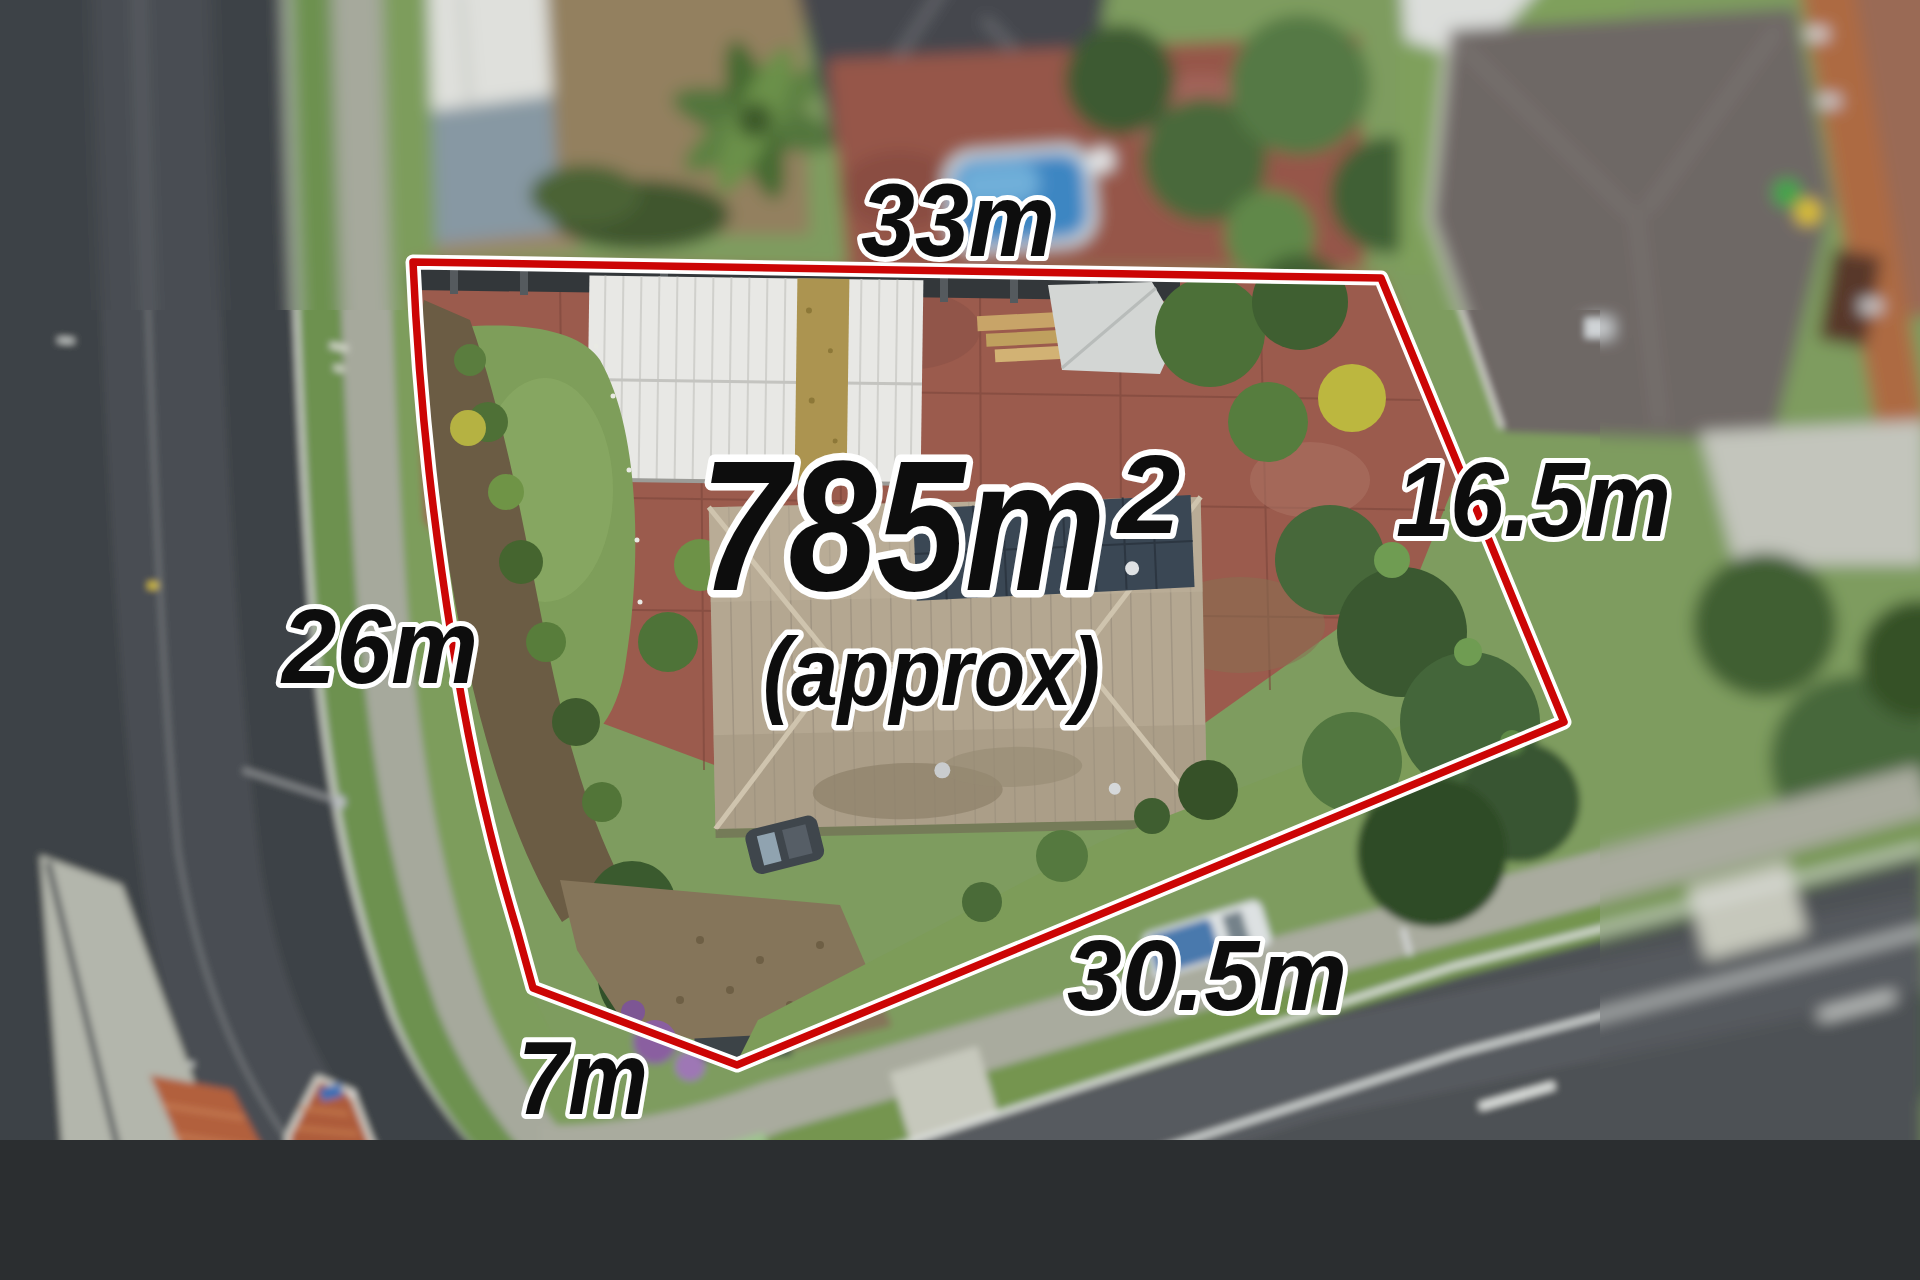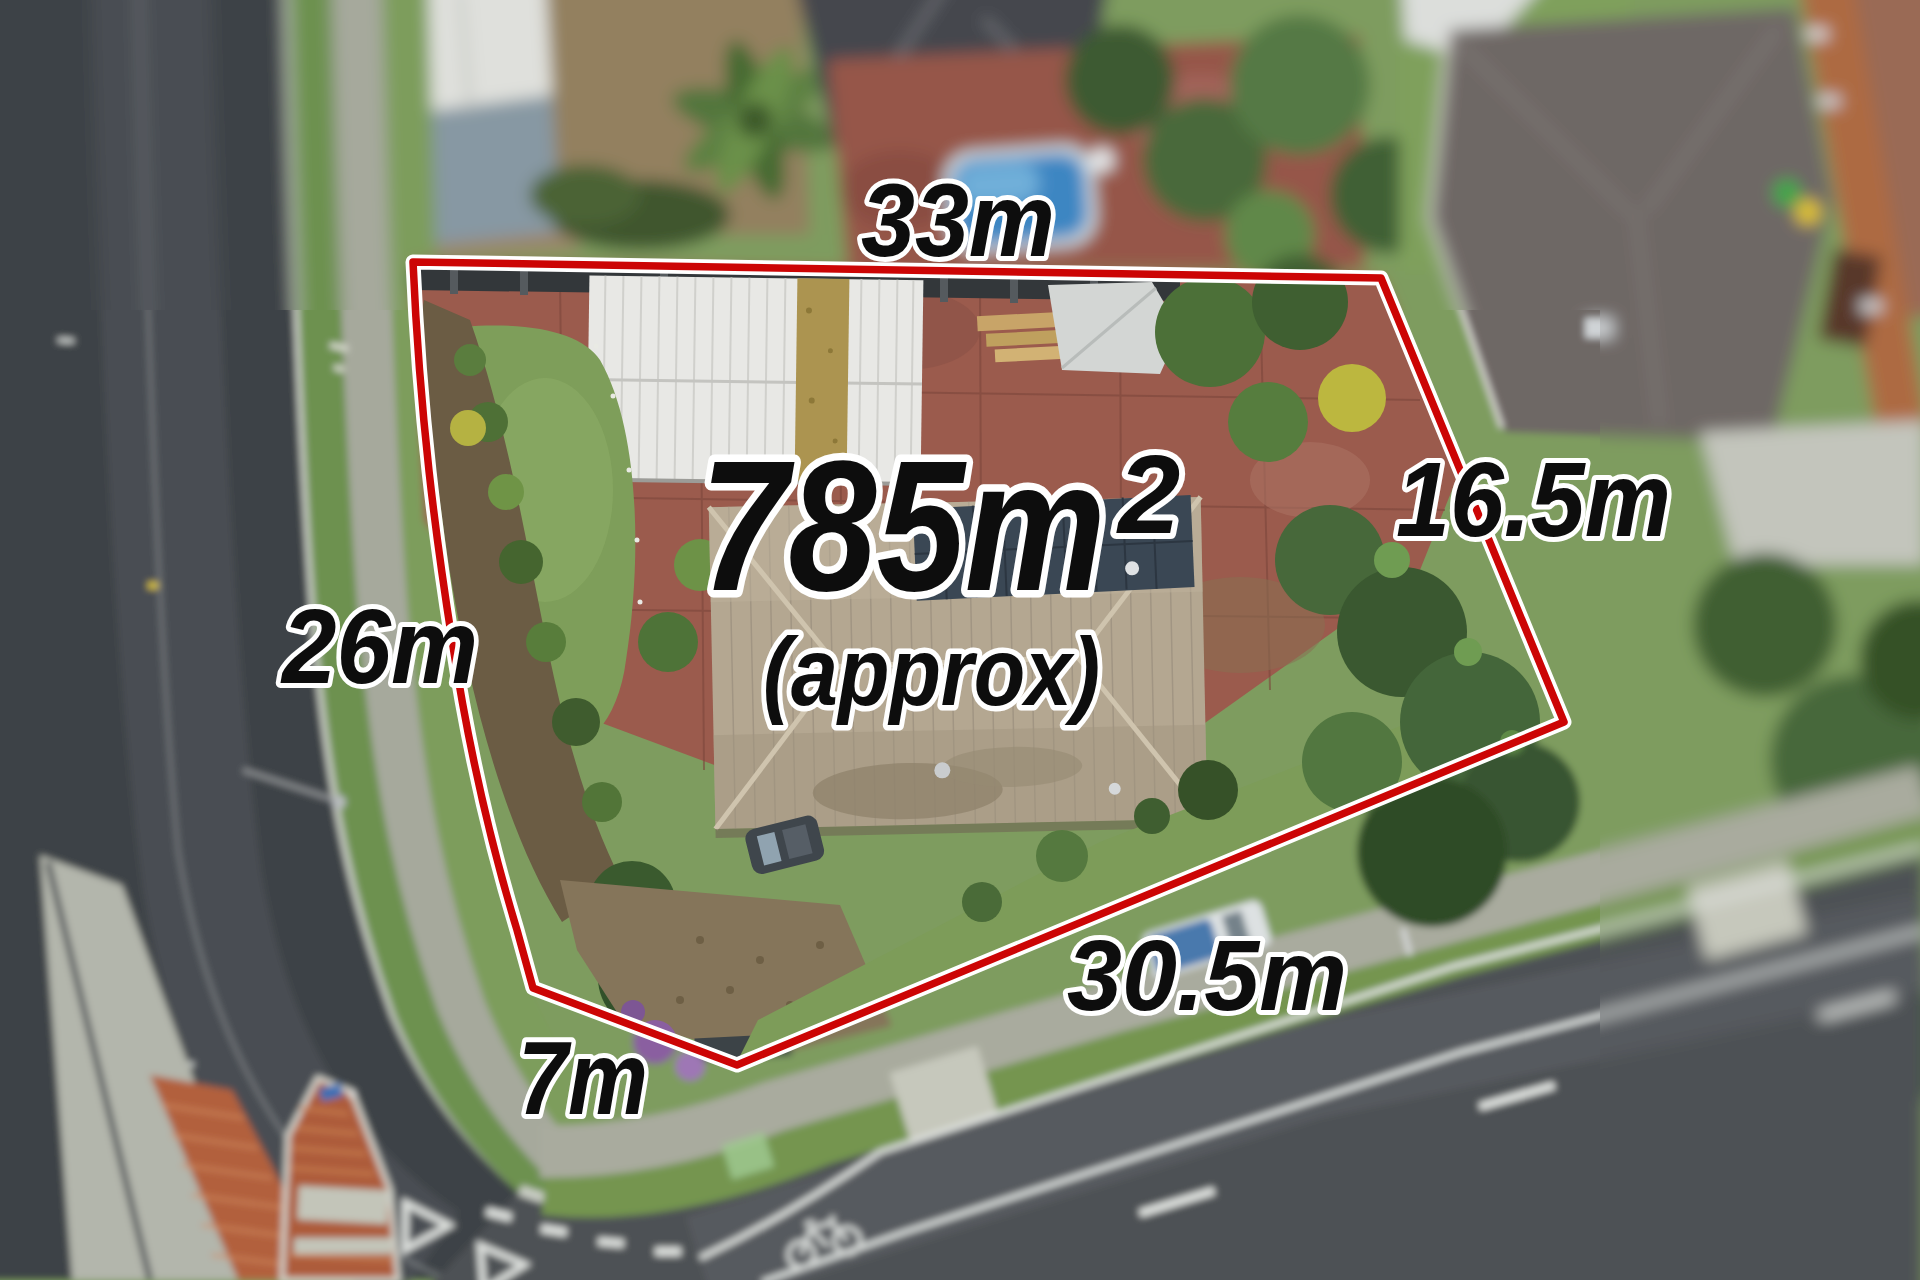--- a/index.html
+++ b/index.html
@@ -1,16 +1,16 @@
 <!DOCTYPE html>
 <html><head>
 <meta charset="utf-8">
 <style>
   html,body{margin:0;padding:0;background:#2b2e30;}
-  .stage{position:relative;width:1920px;height:1280px;overflow:hidden;background:#7e9c5f;}
+  .stage{position:relative;width:1920px;height:1140px;overflow:hidden;background:#7e9c5f;}
   svg{display:block;}
   text{font-family:"Liberation Sans","DejaVu Sans",sans-serif;font-weight:bold;font-style:italic;}
 </style>
 </head>
 <body>
 
 <div class="stage">
 <svg width="1920" height="1280" viewBox="0 0 1920 1280">
 <defs>
 

